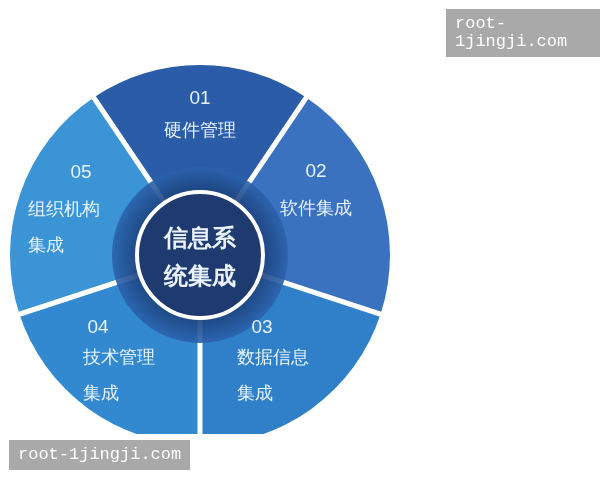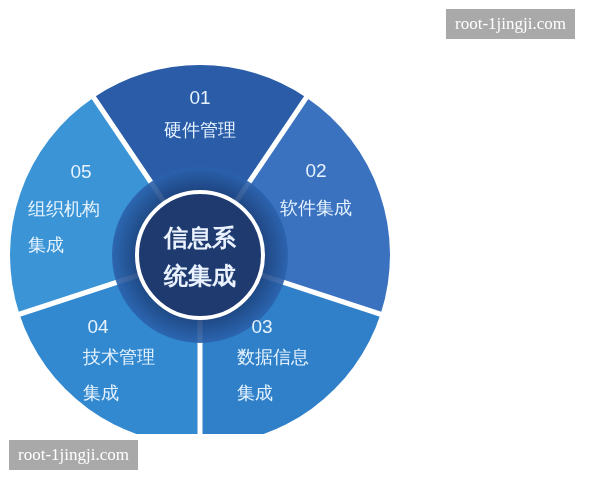--- a/index.html
+++ b/index.html
@@ -3,21 +3,21 @@
 <meta charset="utf-8">
 <style>
   html, body { margin: 0; padding: 0; background: #ffffff; }
   body { width: 600px; height: 480px; position: relative; overflow: hidden;
          font-family: "DejaVu Sans", sans-serif; }
   #diagram { position: absolute; left: 0; top: 0; width: 600px; height: 480px; }
   .seg-num { font-family: "Liberation Sans", sans-serif; font-size: 19px; fill: #e6f3ff; }
   .seg-txt { font-family: "DejaVu Sans", sans-serif; font-size: 18px; fill: #e6f3ff; }
   .center-txt { font-family: "DejaVu Sans", sans-serif; font-size: 24px; fill: #eaf2ff; font-weight: bold; }
   .watermark { position: absolute; background: #a9a9a9; color: #ffffff;
-               font-family: Liberation Serif, serif; font-size: 17px;
+               font-family: Liberation Mono, monospace; font-size: 17px;
                padding: 6px 9px; line-height: 18px; }
   #wm-top { left: 446px; top: 9px; }
   #wm-bottom { left: 9px; top: 440px; }
 </style>
 </head>
 <body>
 
 <svg id="diagram" viewBox="0 0 600 480" xmlns="http://www.w3.org/2000/svg">
   <defs>
     <clipPath id="clipbottom">

